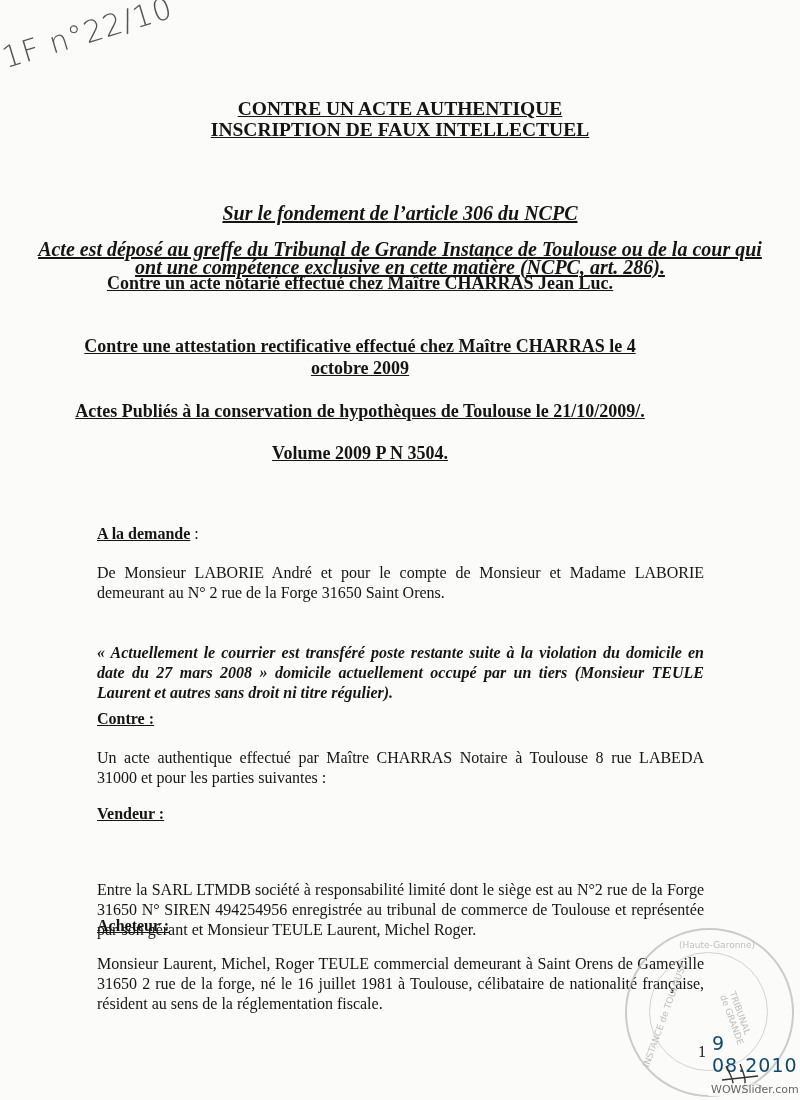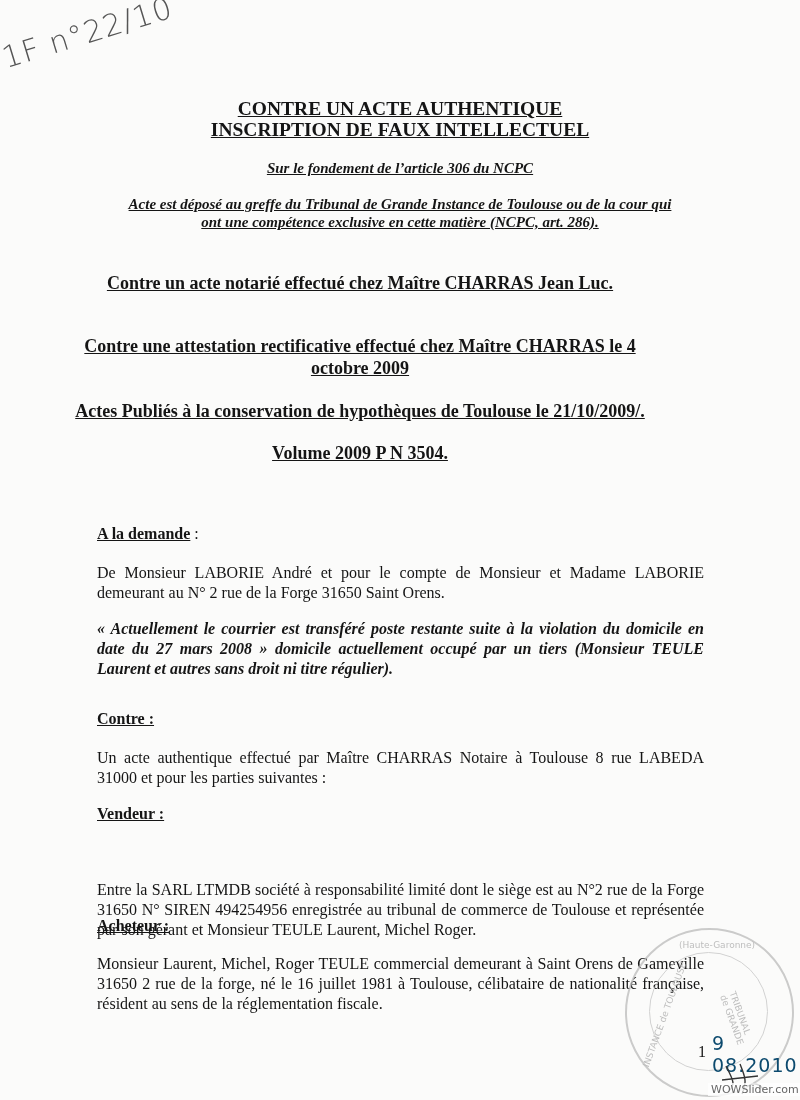--- a/index.html
+++ b/index.html
@@ -14,37 +14,38 @@
     transform: rotate(-17deg); transform-origin: left bottom;
     letter-spacing: 1px; font-weight: 300;
   }
   .title {
     position: absolute; left: 0; width: 800px; top: 98px;
     text-align: center; font-weight: bold; font-size: 19.5px; line-height: 21px;
   }
   .title span { text-decoration: underline; display: block; }
   .center-ital {
     position: absolute; left: 0; width: 800px; text-align: center;
-    font-style: italic; font-weight: bold; font-size: 15px; line-height: 18px;
+    font-style: italic; font-weight: bold; font-size: 20px; line-height: 18px;
     text-decoration: underline;
+    margin-top: 45px;
   }
   .center-bold {
     position: absolute; left: 0; width: 720px; text-align: center;
     font-weight: bold; font-size: 18px; line-height: 22px;
   }
   .center-bold span { text-decoration: underline; display: block; }
   .section-h {
     position: absolute; left: 97px; font-weight: bold; font-size: 16px;
   }
   .section-h .u { text-decoration: underline; text-align: center; }
   .para {
     position: absolute; left: 97px; width: 607px; font-size: 16px; line-height: 20px;
     text-align: justify; text-align-last: left;
   }
-  .para.ital { font-style: italic; font-weight: bold; }
+  .para.ital { font-style: italic; font-weight: bold; margin-top: 24px; }
   .stamp {
     position: absolute; left: 625px; top: 928px; width: 165px; height: 165px;
     border-radius: 50%; border: 2px solid #bbb; opacity: 0.75;
   }
   .stamp .inner {
     position: absolute; left: 22px; top: 22px; width: 117px; height: 117px;
     border-radius: 50%; border: 1.5px solid #c4c4c4;
   }
   .stamp .ring-text {
     position: absolute; font-family: "DejaVu Sans", sans-serif; font-size: 9px; color: #aaa;

